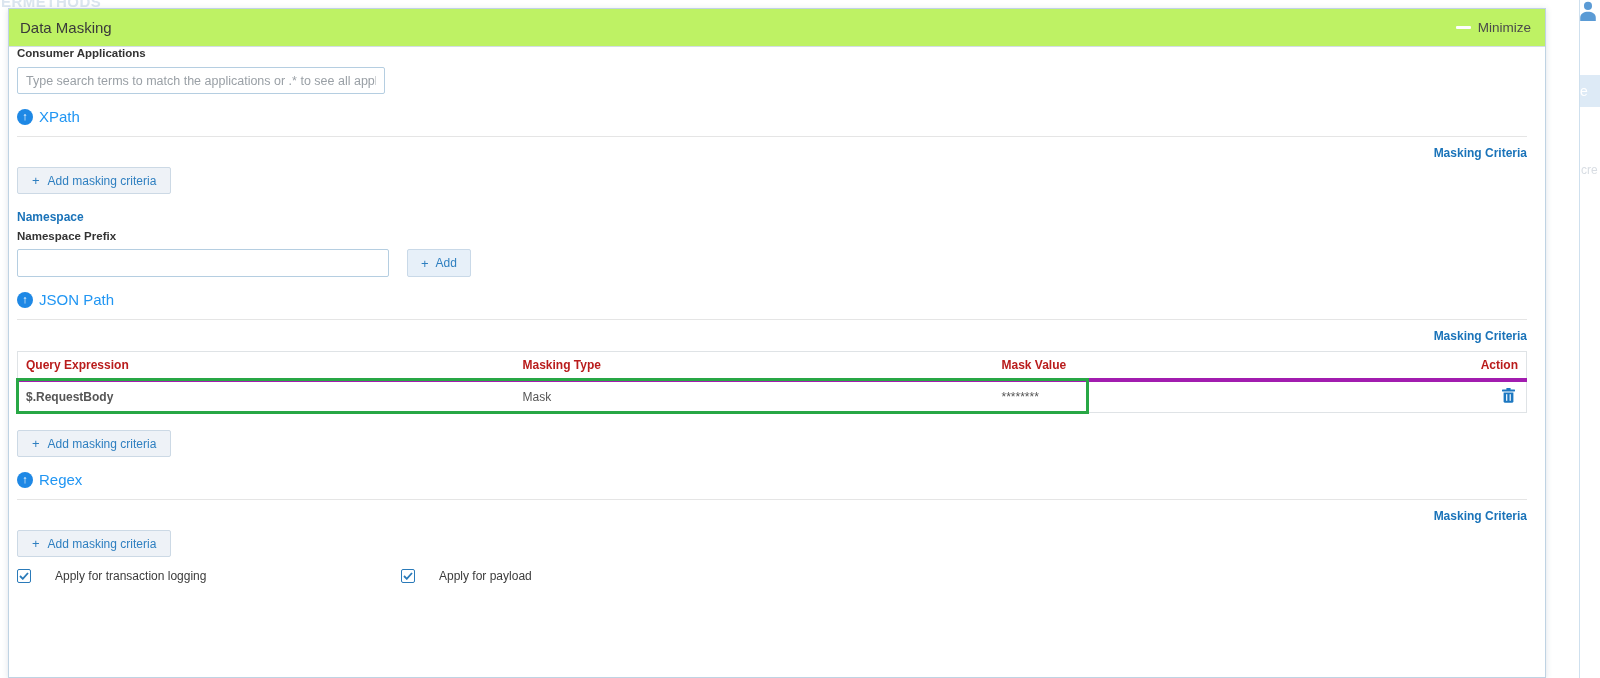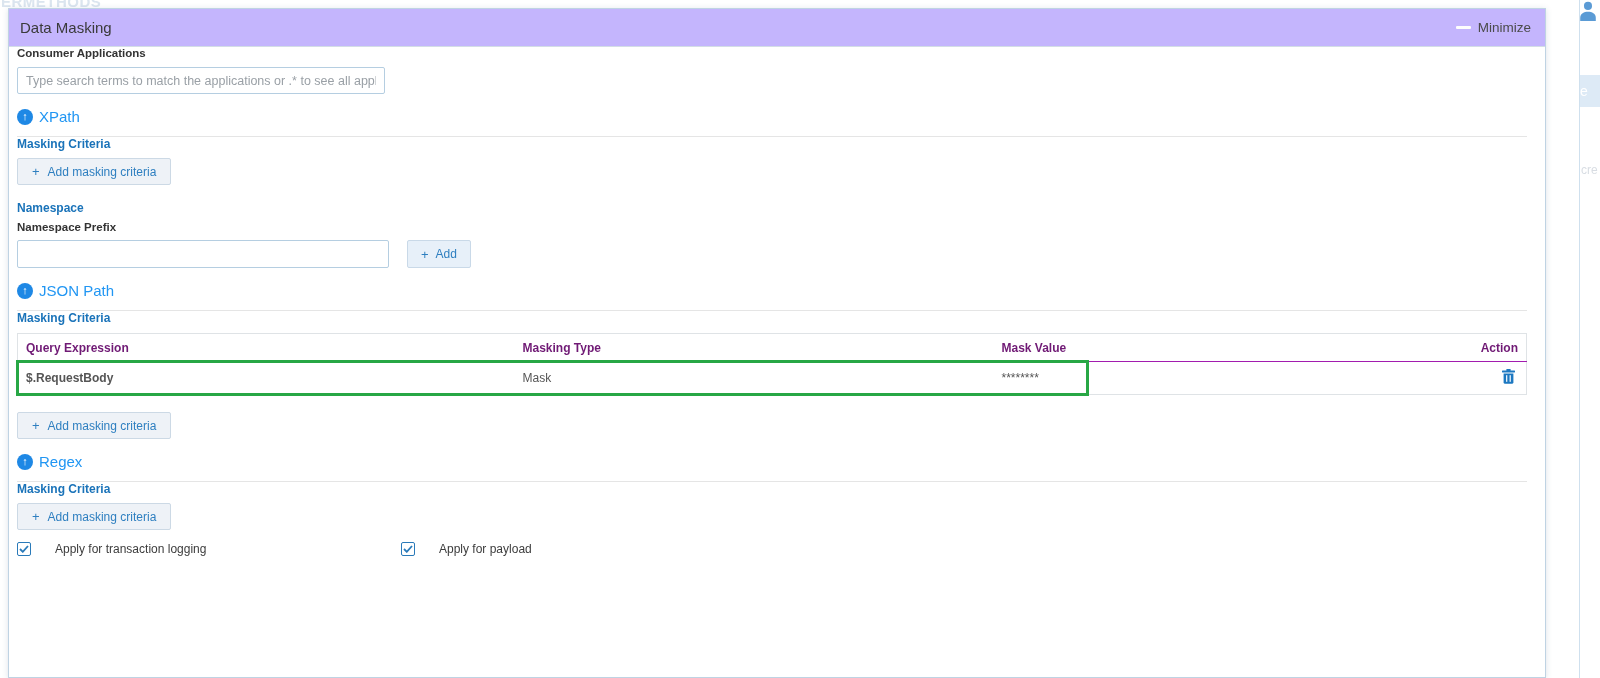--- a/index.html
+++ b/index.html
@@ -37,21 +37,21 @@
   
   .modal {
     position: absolute; left: 8px; top: 8px;
     width: 1538px; height: 670px;
     background: #ffffff;
     border: 1px solid #bfd3e3;
     box-shadow: 0 1px 6px rgba(70,100,130,.18);
     z-index: 2;
   }
   .modal-header {
-    height: 38px; background: #c4b5fd;
+    height: 38px; background: #bef264;
     border-bottom: 1px solid #d3dde6;
     display: flex; align-items: center; justify-content: space-between;
     padding: 0 14px 0 11px;
   }
   .modal-title { font-size: 15px; color: #3a3a3a; }
   .minimize-btn {
     display: flex; align-items: center; gap: 7px;
     font-size: 13.5px; color: #4b4b4b; cursor: pointer;
   }
   .minus-dash { width: 15px; height: 3px; background: #fdfdfd; border-radius: 1px; }
@@ -76,21 +76,21 @@
     font-size: 15px; color: #2196f3;
   }
   .sec-icon {
     width: 16px; height: 16px; border-radius: 50%;
     background: #1e88e5; color: #fff;
     display: inline-flex; align-items: center; justify-content: center;
     font-size: 11px; font-weight: bold; line-height: 1;
   }
   .divider { border: none; border-top: 1px solid #e5e5e5; margin-top: 11px; }
 
-  .mc-label { font-size: 12px; font-weight: bold; color: #1a73b9; }
+  .mc-label { margin-top: 9px; font-size: 12px; font-weight: bold; color: #1a73b9; text-align: right; }
 
   .add-criteria-btn {
     margin-top: 7px; display: inline-flex; align-items: center; gap: 8px;
     height: 27px; padding: 0 14px;
     background: #eef2f7; border: 1px solid #ccd9e5; border-radius: 2px;
     color: #2e7fc0; font-size: 12px; cursor: pointer;
     font-family: "Liberation Sans", sans-serif;
   }
   .plus-glyph { font-size: 13px; color: #2e7fc0; }
 
@@ -113,23 +113,23 @@
     font-family: "Liberation Sans", sans-serif;
   }
 
   
   .table-wrap { position: relative; margin-top: 8px; }
   table.mask-table {
     width: 100%; border-collapse: collapse;
     border: 1px solid #dfe3e6; font-size: 12px;
   }
   .mask-table th {
-    text-align: left; font-weight: bold; color: #701a75;
+    text-align: left; font-weight: bold; color: #b91c1c;
     height: 28px; padding: 0 8px;
-    border-bottom: 1px solid #a21caf; background: #ffffff;
+    border-bottom: 4px solid #a21caf; background: #ffffff;
   }
   .mask-table td { height: 33px; padding: 0 8px; color: #555; }
   .col-qe { width: 497px; }
   .col-mt { width: 479px; }
   .col-mv { width: 430px; }
   .col-action { text-align: right !important; }
   .qe-cell { color: #1a73b9; font-weight: bold; }
   .action-cell { text-align: right; }
   .trash-btn { background: none; border: none; cursor: pointer; padding: 2px 3px; }
 

